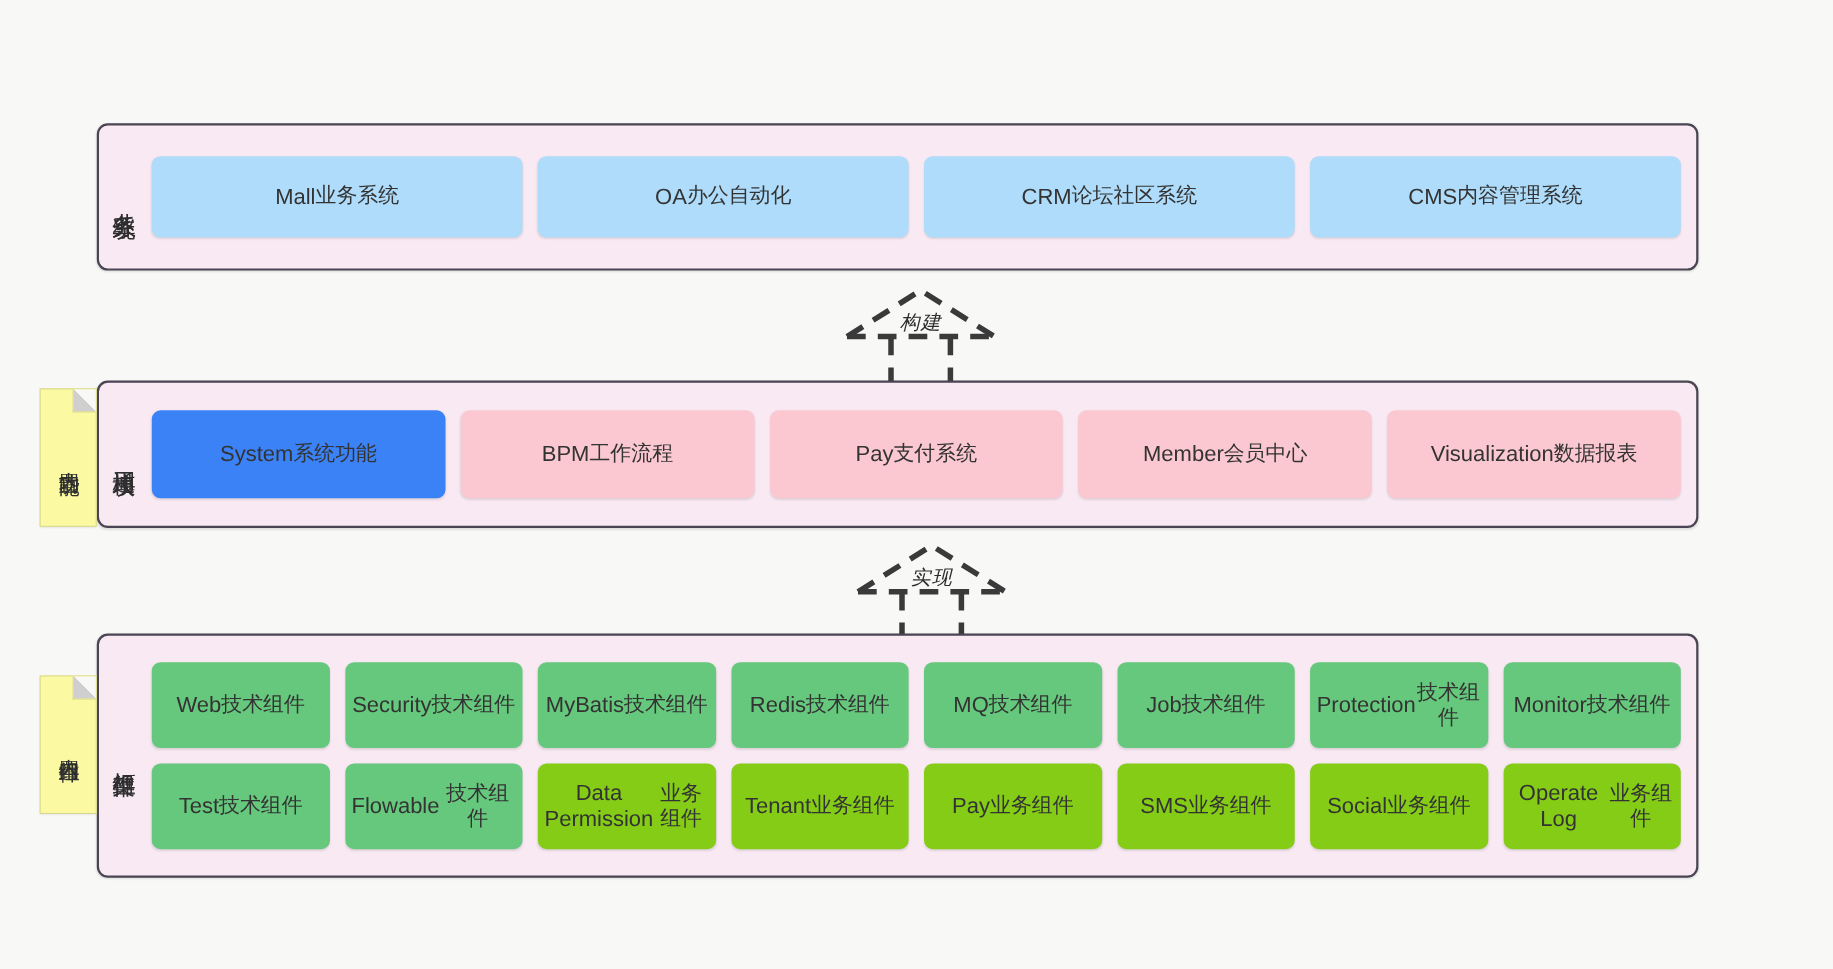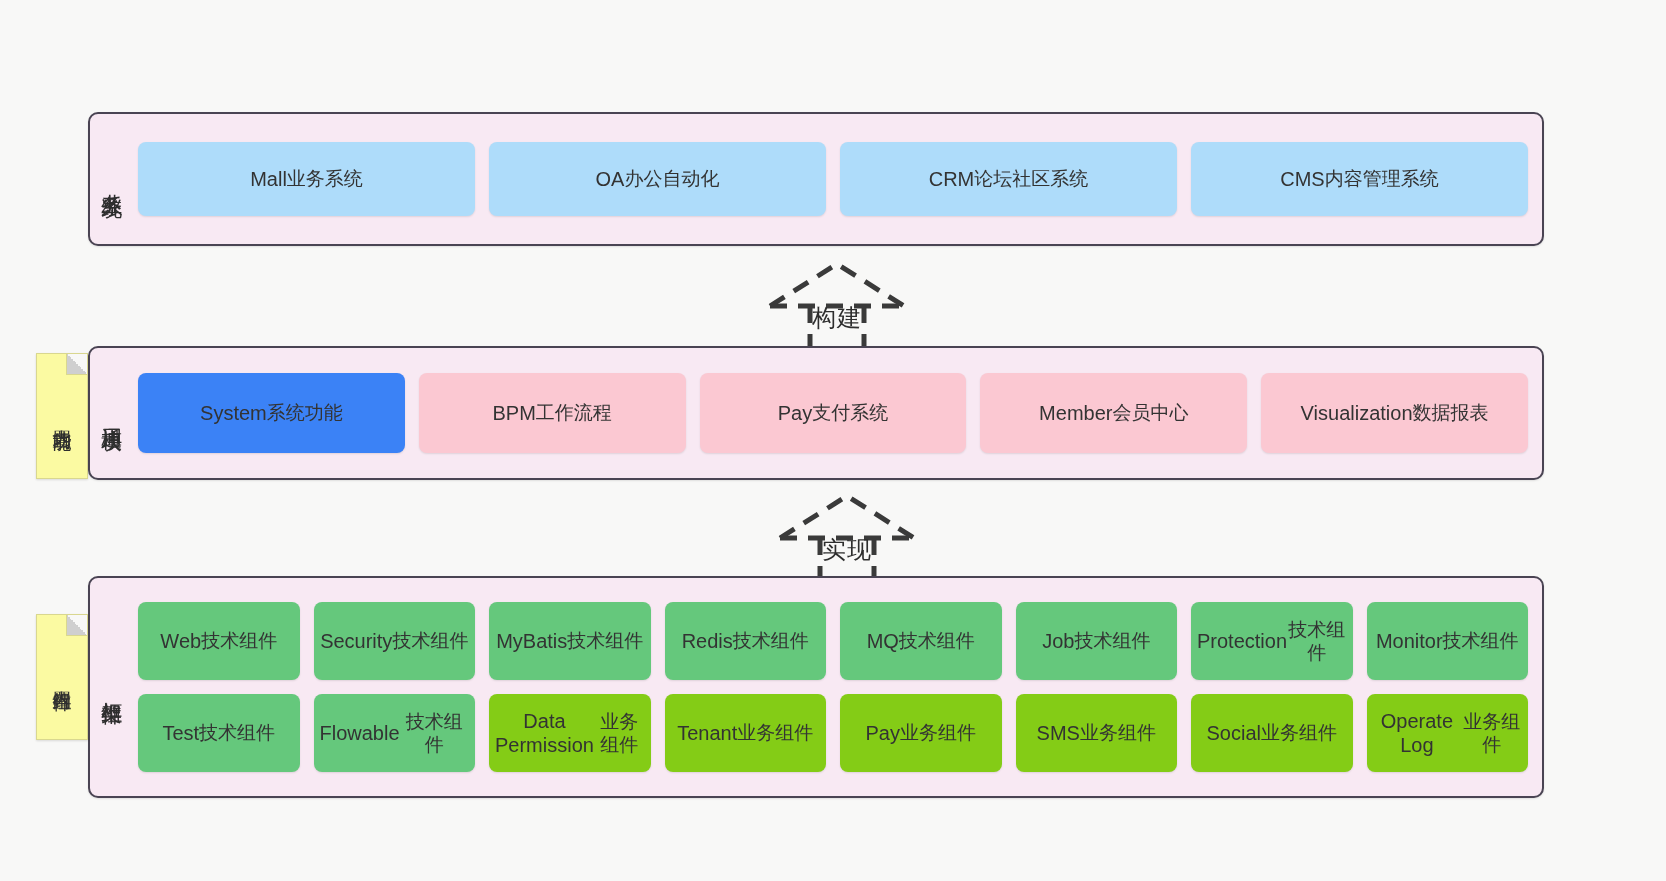--- a/index.html
+++ b/index.html
@@ -128,26 +128,27 @@
   .uml-arrow {
     position: absolute;
     width: 150px;
     height: 100px;
   }
   .uml-arrow svg { display: block; overflow: visible; }
   .uml-arrow .arrow-label {
     position: absolute;
     left: 0;
     right: 0;
-    top: 44px;
+    top: 23px;
     text-align: center;
-    font-size: 24px;
+    font-size: 18px;
     color: #2e2e2e;
     letter-spacing: 1px;
     pointer-events: none;
+    font-style: italic;
   }
   #arrow-build  { left: 762px; top: 258px; }
   #arrow-impl   { left: 772px; top: 490px; }
 </style>
 </head>
 <body>
 
 <div class="tier" id="tier-business">
   <div class="tier-label">业务系统</div>
   <div class="tier-body">

